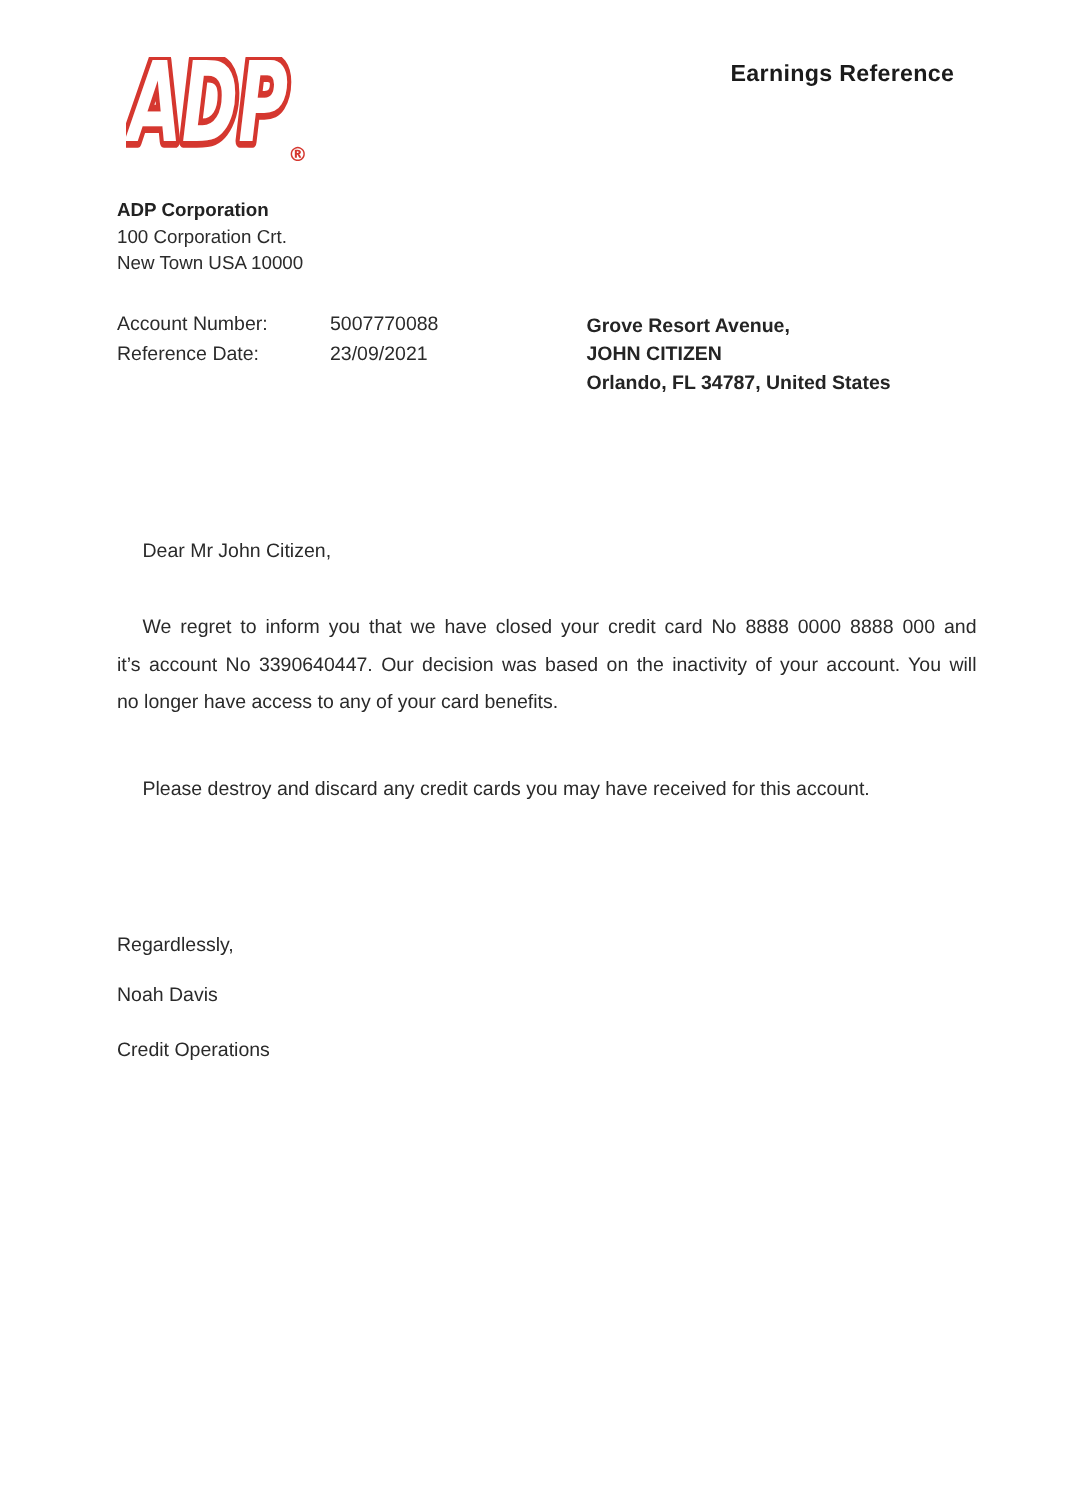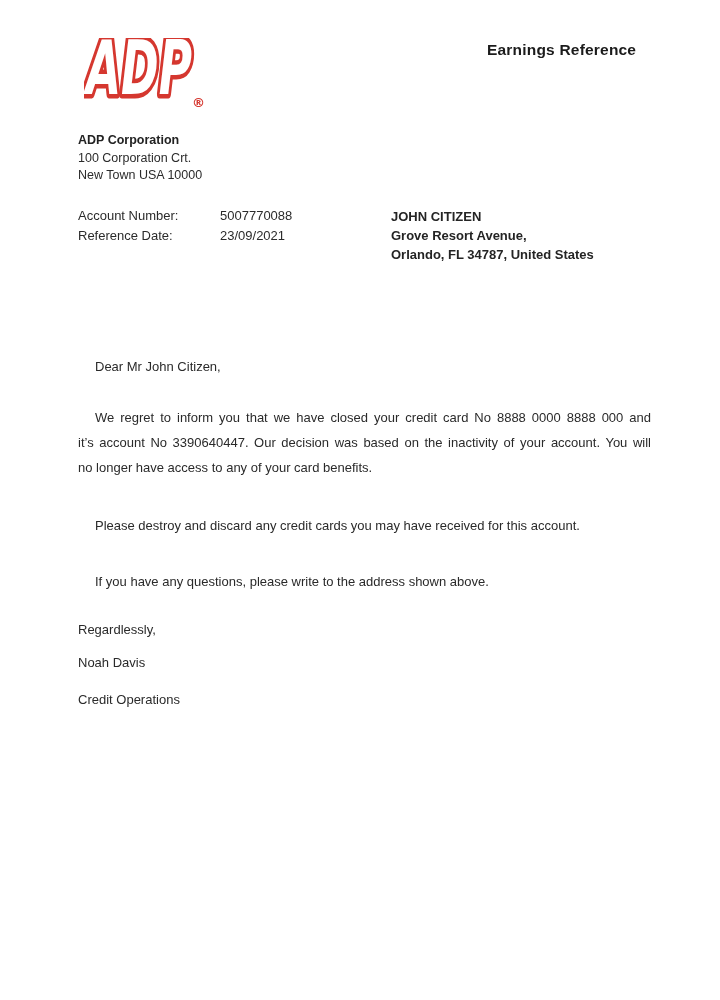--- a/index.html
+++ b/index.html
@@ -74,36 +74,35 @@
       <div class="meta-label">Account Number:</div>
       <div class="meta-value">5007770088</div>
     </div>
     <div class="meta-row">
       <div class="meta-label">Reference Date:</div>
       <div class="meta-value">23/09/2021</div>
     </div>
   </div>
 
   <div class="recipient">
+    <div>Grove Resort Avenue,</div>
     <div>JOHN CITIZEN</div>
-    <div>Grove Resort Avenue,</div>
     <div>Orlando, FL 34787, United States</div>
   </div>
 
   <div class="bodytext greeting">Dear Mr John Citizen,</div>
 
   <div class="bodytext para1">
     <div class="jline indent">We regret to inform you that we have closed your credit card No 8888 0000 8888 000 and</div>
     <div class="jline">it’s account No 3390640447. Our decision was based on the inactivity of your account. You will</div>
     <div>no longer have access to any of your card benefits.</div>
   </div>
 
   <div class="bodytext para2">Please destroy and discard any credit cards you may have received for this account.</div>
 
-  <div class="bodytext para3">If you have any questions, please write to the address shown above.</div>
 
   <div class="bodytext closing">Regardlessly,</div>
   <div class="bodytext signer">Noah Davis</div>
   <div class="bodytext signer-title">Credit Operations</div>
 
   <svg class="wm-svg" width="400" height="62" viewBox="0 0 400 62">
     <text x="2" y="58" font-family="DejaVu Sans, sans-serif" font-size="74" font-weight="bold" textLength="295" lengthAdjust="spacingAndGlyphs" fill="#377663">AMIGOSDEPELOTAS</text>
     <text x="299" y="58" font-family="DejaVu Sans, sans-serif" font-size="74" font-weight="bold" textLength="99" lengthAdjust="spacingAndGlyphs" fill="#212424">.COM</text>
   </svg>
 

